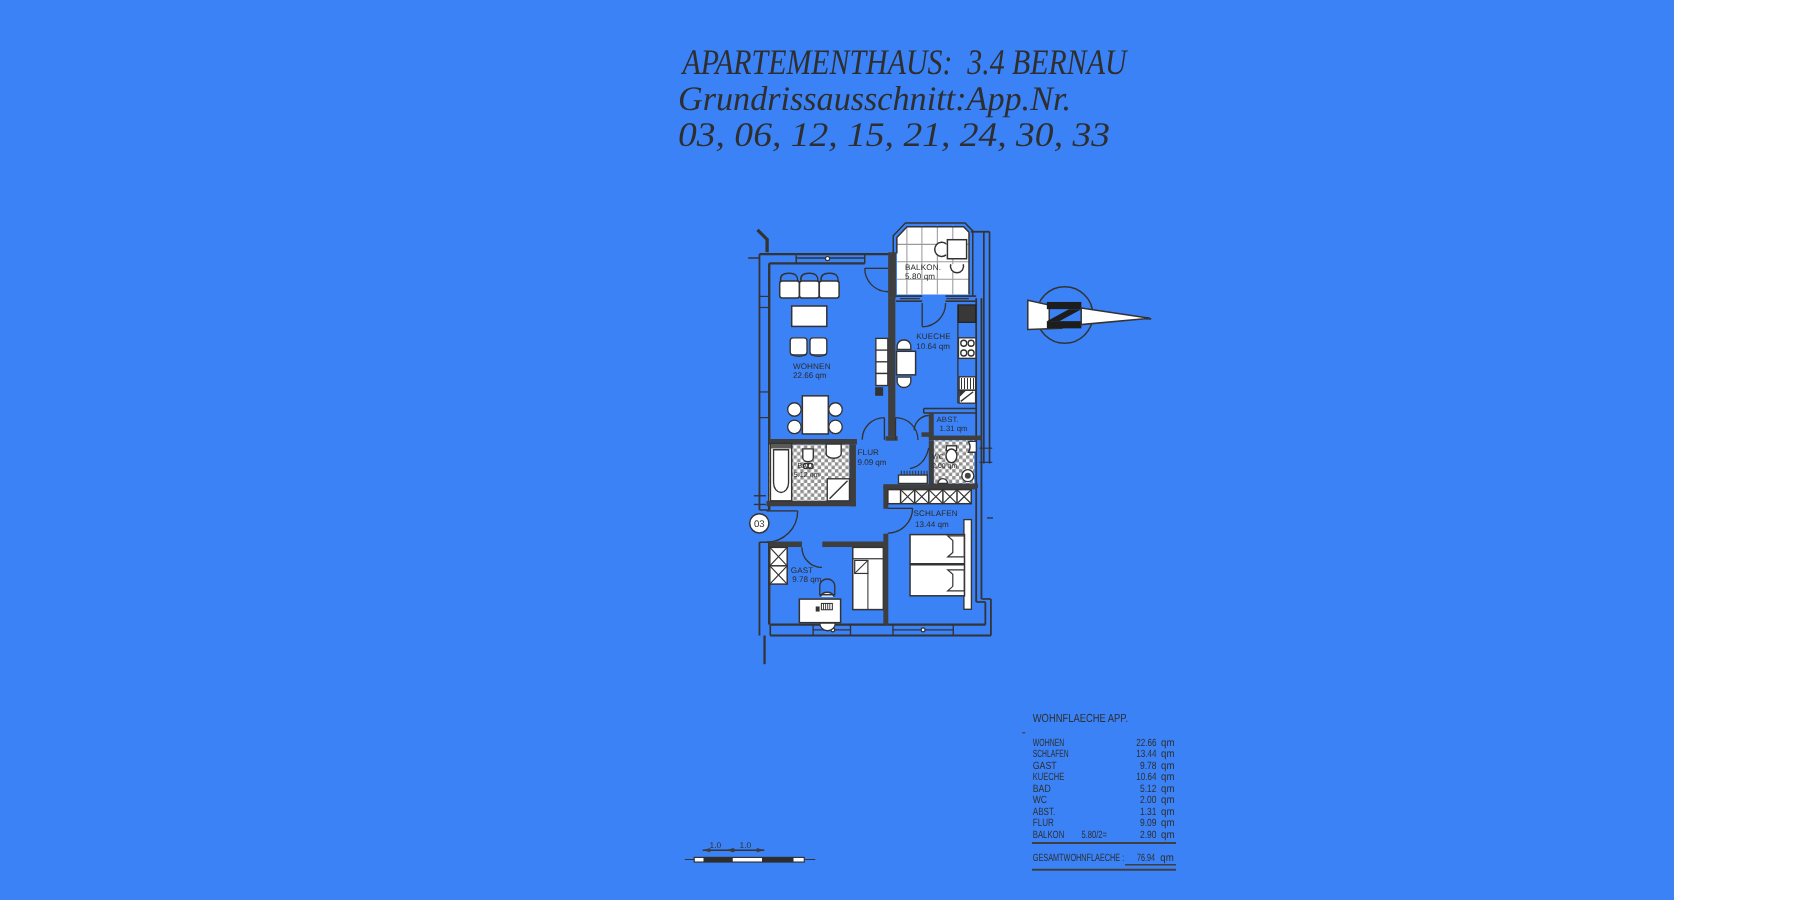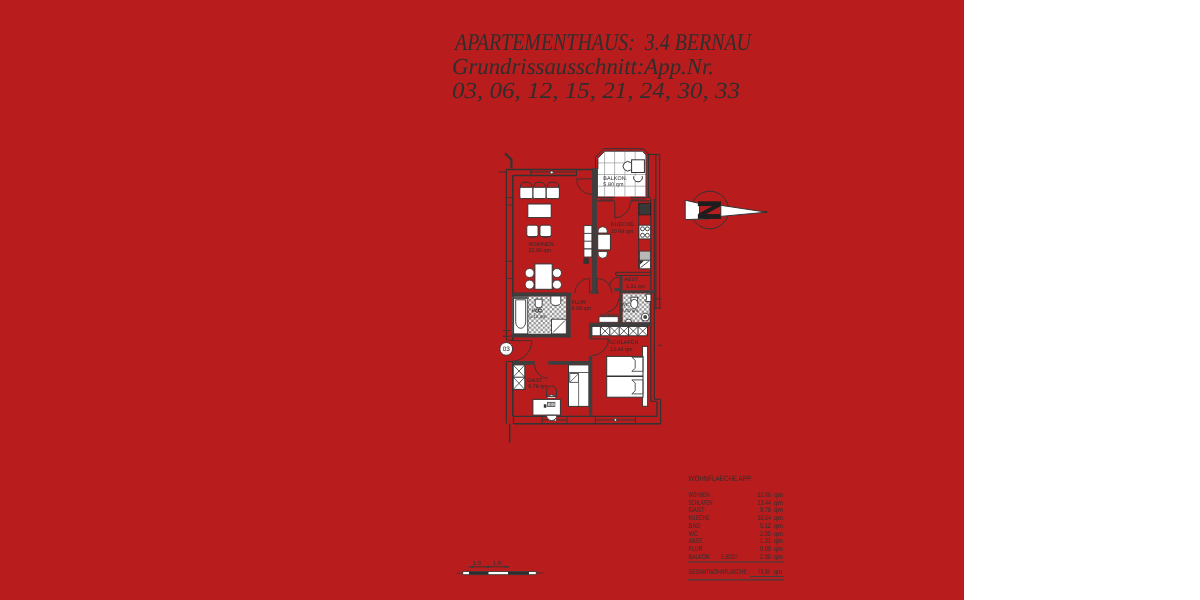--- a/index.html
+++ b/index.html
@@ -1,16 +1,16 @@
 <!DOCTYPE html>
 <html><head>
 <meta charset="utf-8">
 <style>
 html,body{margin:0;padding:0;background:#ffffff;}
-#page{width:964px;height:600px;position:relative;background:#b91c1c;overflow:hidden;-webkit-font-smoothing:antialiased;
+#page{width:1116px;height:600px;position:relative;background:#3b82f6;overflow:hidden;-webkit-font-smoothing:antialiased;
 font-family:"Liberation Sans",sans-serif;}
 svg{position:absolute;left:0;top:0;transform:translateZ(0);-webkit-font-smoothing:antialiased;filter:blur(0.22px);}
 .t{fill:#2b2b2b;}
 </style>
 </head>
 <body>
 <div id="page">
 <svg width="1200" height="600" viewBox="0 0 1200 600" text-rendering="geometricPrecision" shape-rendering="geometricPrecision">
 <defs>
 <pattern id="tile" width="4.6" height="4.6" patternUnits="userSpaceOnUse">

